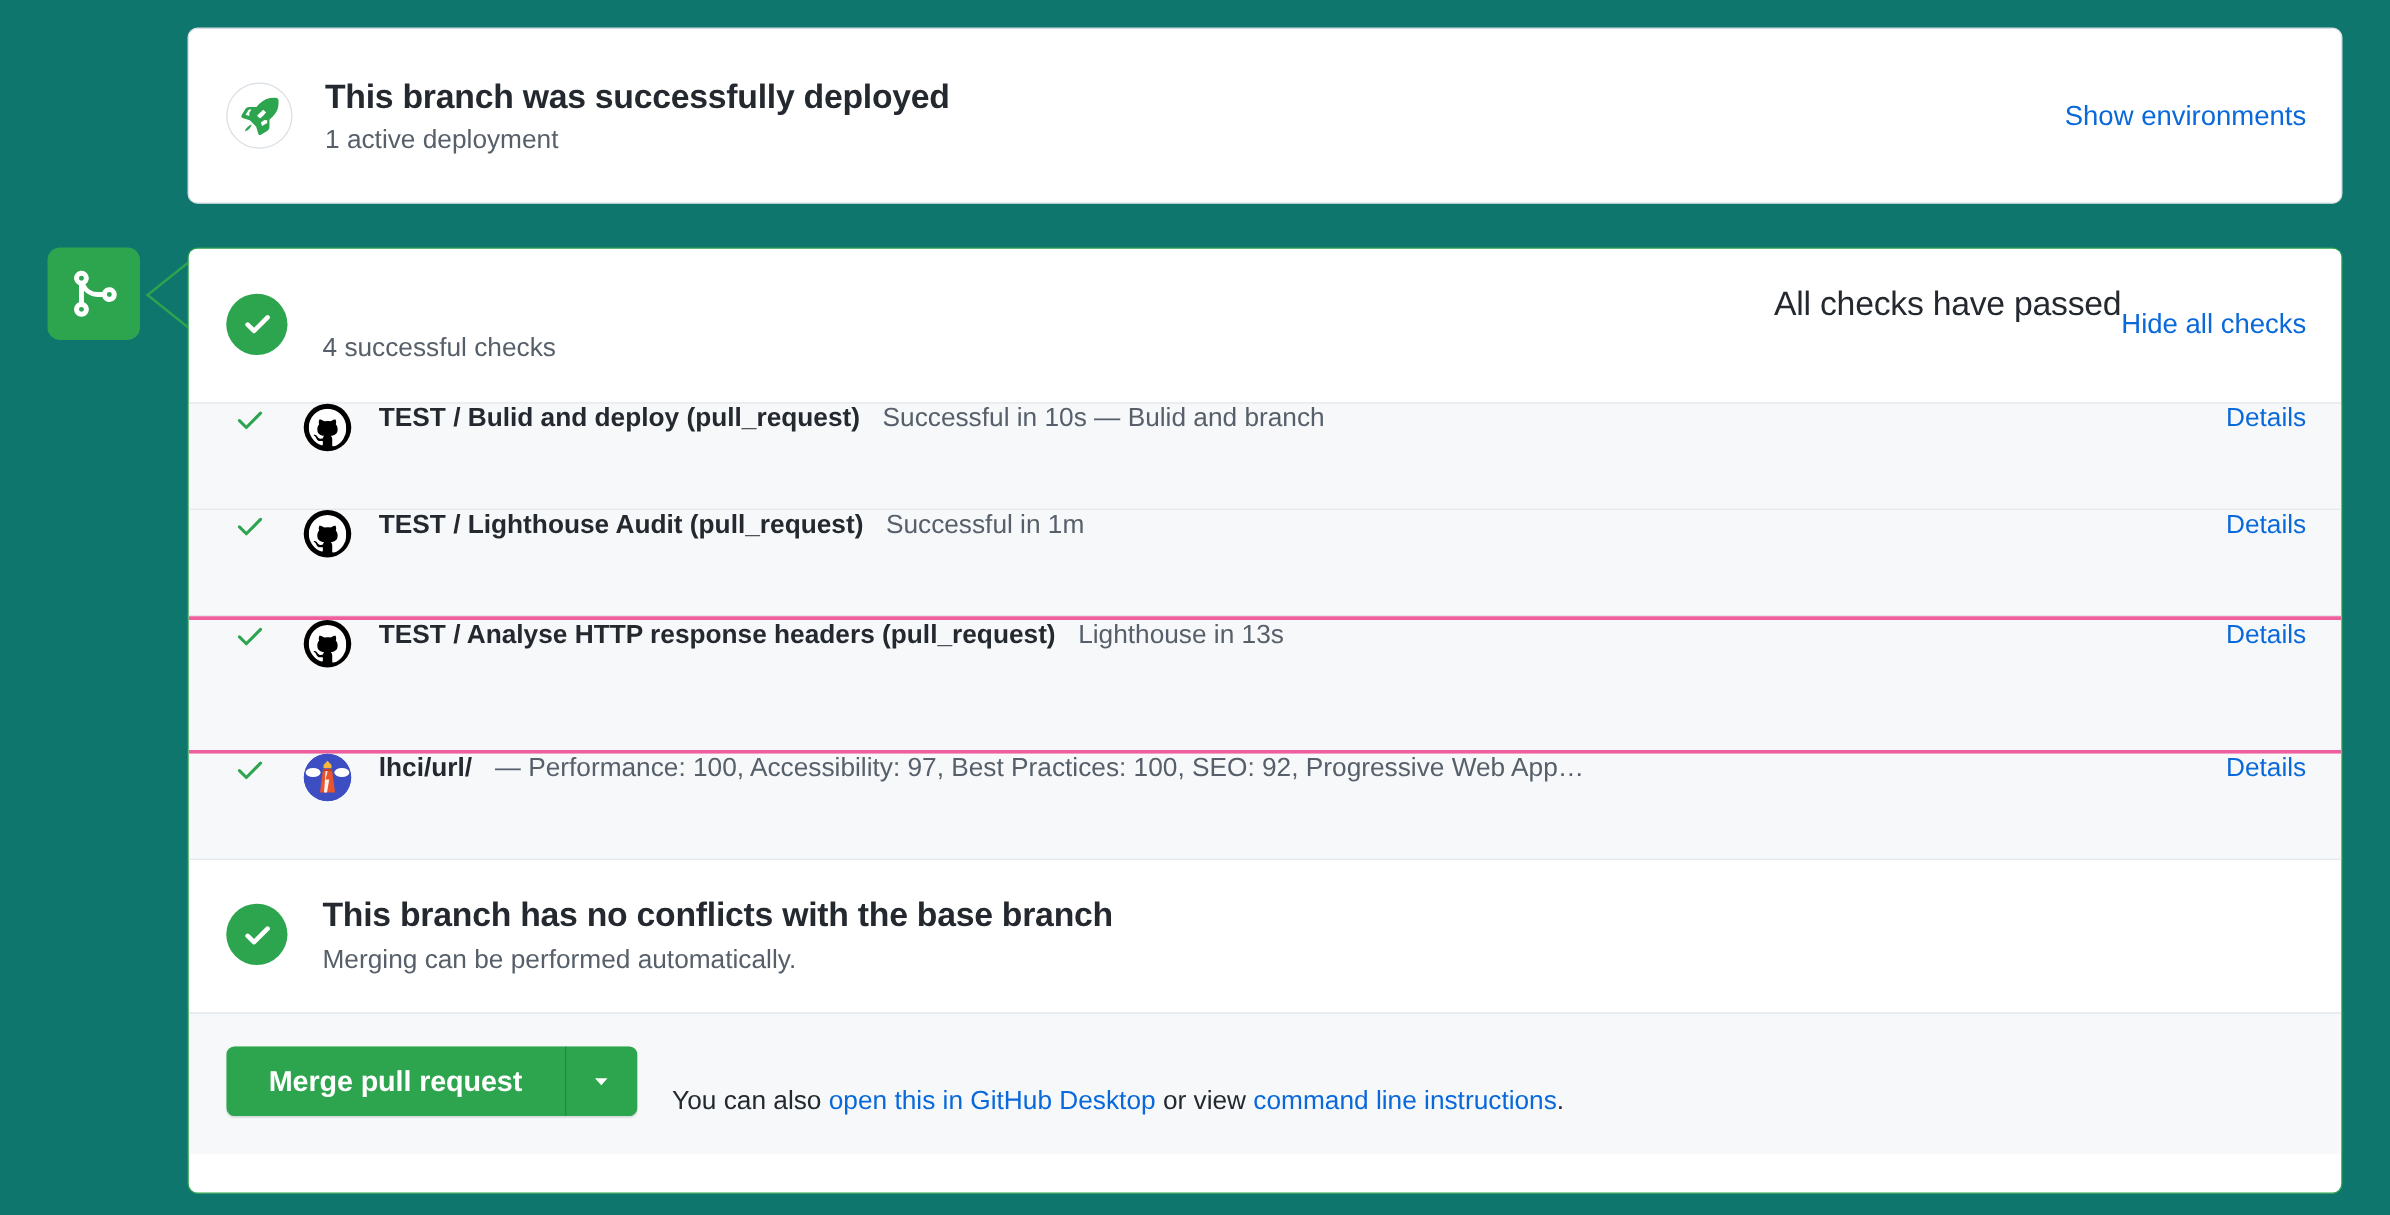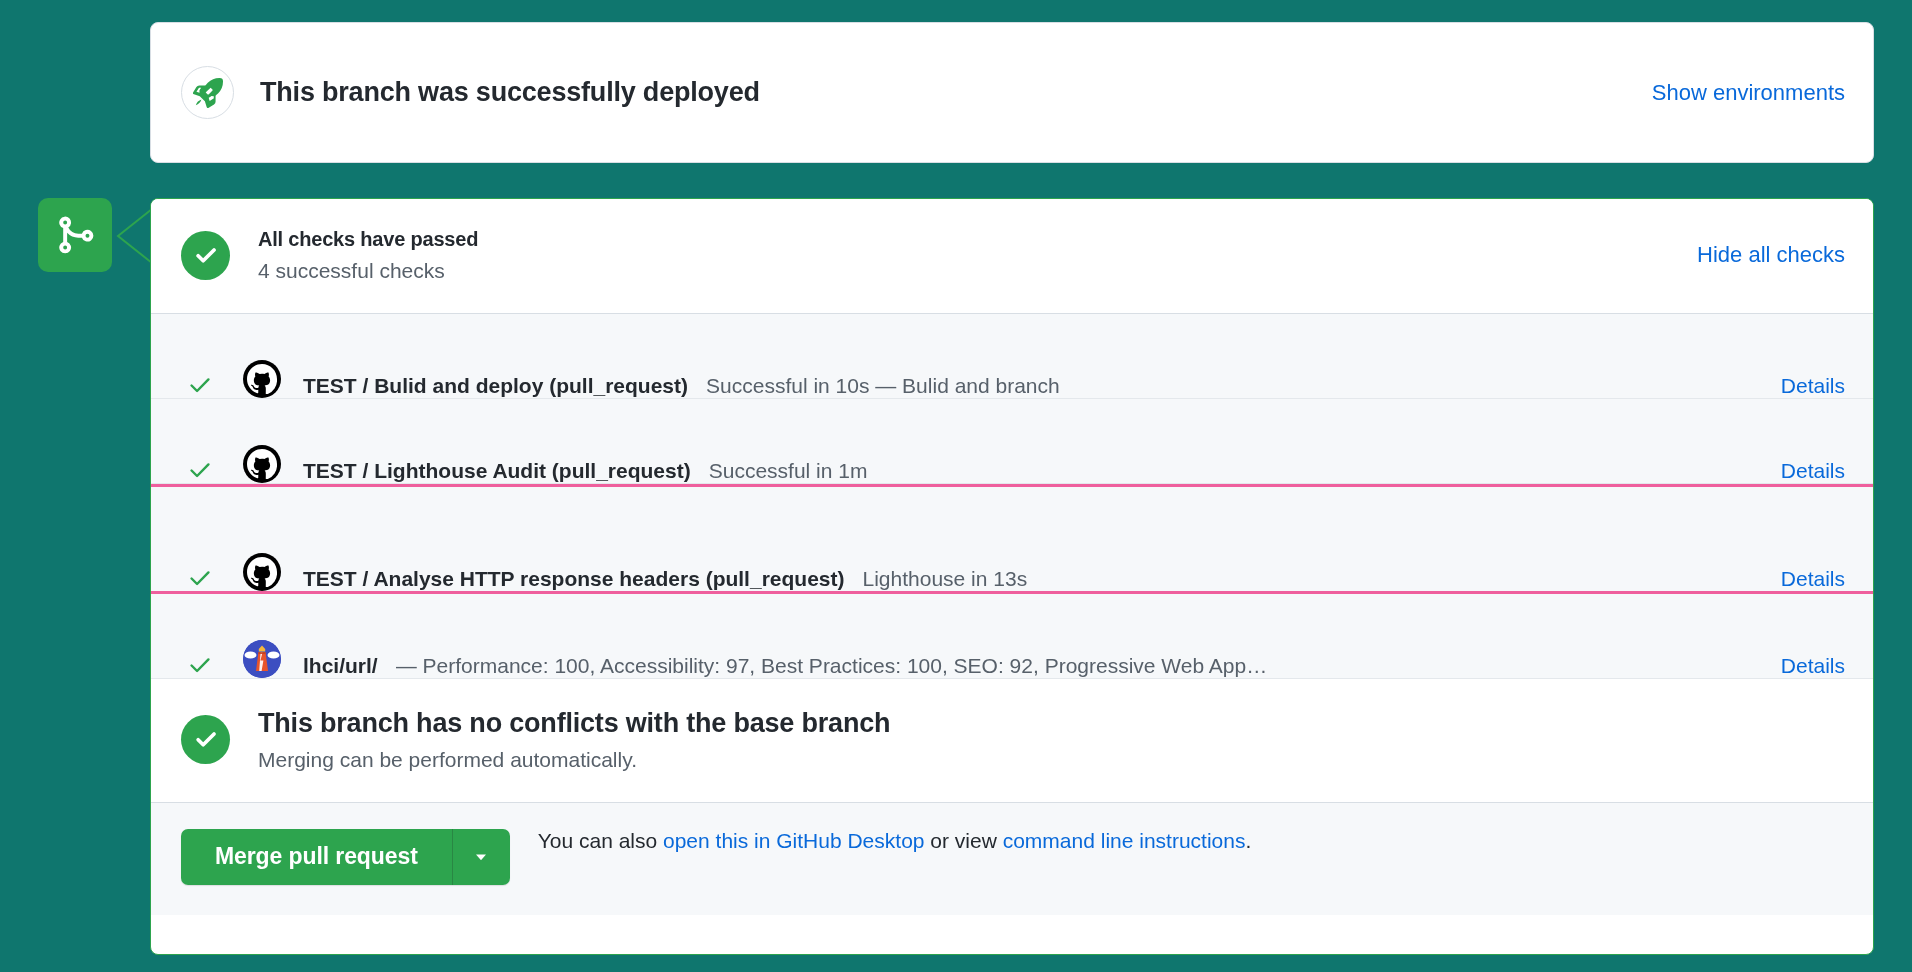--- a/index.html
+++ b/index.html
@@ -83,31 +83,31 @@
     background: #ffffff;
   }
   .status-circle {
     width: 49px; height: 49px; border-radius: 50%;
     background: #2da44e;
     display: flex; align-items: center; justify-content: center;
     flex: 0 0 auto;
   }
   .head-text { margin-left: 28px; flex: 1 1 auto; }
   .head-title {
-    font-size: 20px; font-weight: bold; color: #24292f;
-    letter-spacing: -0.2px; line-height: 1.2;
+    font-size: 27px; font-weight: normal; color: #24292f;
+    letter-spacing: -0.2px; line-height: 1.2; text-align: right;
   }
   .head-sub { font-size: 21px; color: #57606a; margin-top: 7px; line-height: 1.2; }
   .hide-checks { font-size: 22px; flex: 0 0 auto; }
 
   
   .check-list { background: #f6f8fa; }
   .check-row {
     position: relative;
-    display: flex; align-items: flex-end;
+    display: flex; align-items: flex-start;
     height: 85px;
     padding: 0 28px 0 36px;
     background: #f6f8fa;
     border-bottom: 1px solid #e4e8ec;
   }
   .check-row.highlighted {
     border: 3px solid #ef5f9d;
     border-left: none; border-right: none;
     height: 110px;
   }
@@ -155,21 +155,21 @@
   }
   .conflict-text { margin-left: 28px; }
   .conflict-title {
     font-size: 27px; font-weight: bold; color: #24292f;
     letter-spacing: -0.2px; line-height: 1.2;
   }
   .conflict-sub { font-size: 21px; color: #57606a; margin-top: 7px; line-height: 1.2; }
 
   
   .merge-footer {
-    display: flex; align-items: flex-start;
+    display: flex; align-items: flex-end;
     padding: 26px 28px 30px 30px;
     background: #f6f8fa;
   }
   .merge-btn-group {
     display: flex; align-items: stretch;
     border-radius: 7px;
     overflow: hidden;
     box-shadow: 0 1px 1px rgba(27,31,36,.12);
     flex: 0 0 auto;
   }
@@ -204,20 +204,21 @@
 <div class="page">
 
   <div class="deploy-box">
     <div class="rocket-circle">
       <svg width="30" height="30" viewBox="0 0 16 16" fill="#2da44e" aria-hidden="true">
         <path d="M14.064 0a8.75 8.75 0 0 0-6.187 2.563l-.459.458c-.314.314-.616.641-.904.979H3.31a1.75 1.75 0 0 0-1.49.833L.11 7.607a.75.75 0 0 0 .418 1.11l3.102.954c.037.051.079.1.124.145l2.429 2.428c.046.046.094.088.145.125l.954 3.102a.75.75 0 0 0 1.11.418l2.814-1.707a1.75 1.75 0 0 0 .833-1.49V9.485c.338-.288.665-.59.979-.904l.458-.459A8.75 8.75 0 0 0 16 1.936V1.75A1.75 1.75 0 0 0 14.25 0Zm-6.206 8.838L6.78 7.76l.23-.26c.7-.79 1.455-1.525 2.26-2.2l.14-.115 1.19 1.19-.115.14a17.2 17.2 0 0 1-2.2 2.26Zm-4.37-.96-1.64-.504 1.264-2.084a.25.25 0 0 1 .213-.12h1.062c-.35.48-.677.977-.98 1.49Zm7.59 1.79v1.066a.25.25 0 0 1-.12.213l-2.083 1.264-.504-1.64c.513-.303 1.01-.63 1.49-.98ZM11.6 5.4a1 1 0 1 0 1.414-1.414A1 1 0 0 0 11.6 5.4ZM1.5 14.5c.5-1.5 1.5-2.5 3-3-.5 1.5-1.5 2.5-3 3Z"></path>
       </svg>
     </div>
     <div class="deploy-text">
       <div class="deploy-title">This branch was successfully deployed</div>
+      <div class="deploy-sub">1 active deployment</div>
     </div>
     <a class="link show-env">Show environments</a>
   </div>
 
   <div class="branch-badge">
     <svg width="42" height="42" viewBox="0 0 16 16" fill="#ffffff" aria-hidden="true">
       <path d="M5.45 5.154A4.25 4.25 0 0 0 9.25 7.5h1.378a2.251 2.251 0 1 1 0 1.5H9.25A5.734 5.734 0 0 1 5 7.123v3.505a2.25 2.25 0 1 1-1.5 0V5.372a2.25 2.25 0 1 1 1.95-.218ZM4.25 13.5a.75.75 0 1 0 0-1.5.75.75 0 0 0 0 1.5Zm8.5-4.5a.75.75 0 1 0 0-1.5.75.75 0 0 0 0 1.5ZM5 3.25a.75.75 0 1 0-1.5 0 .75.75 0 0 0 1.5 0Z"></path>
     </svg>
   </div>
   <svg class="callout-arrow" viewBox="0 0 40 56">

